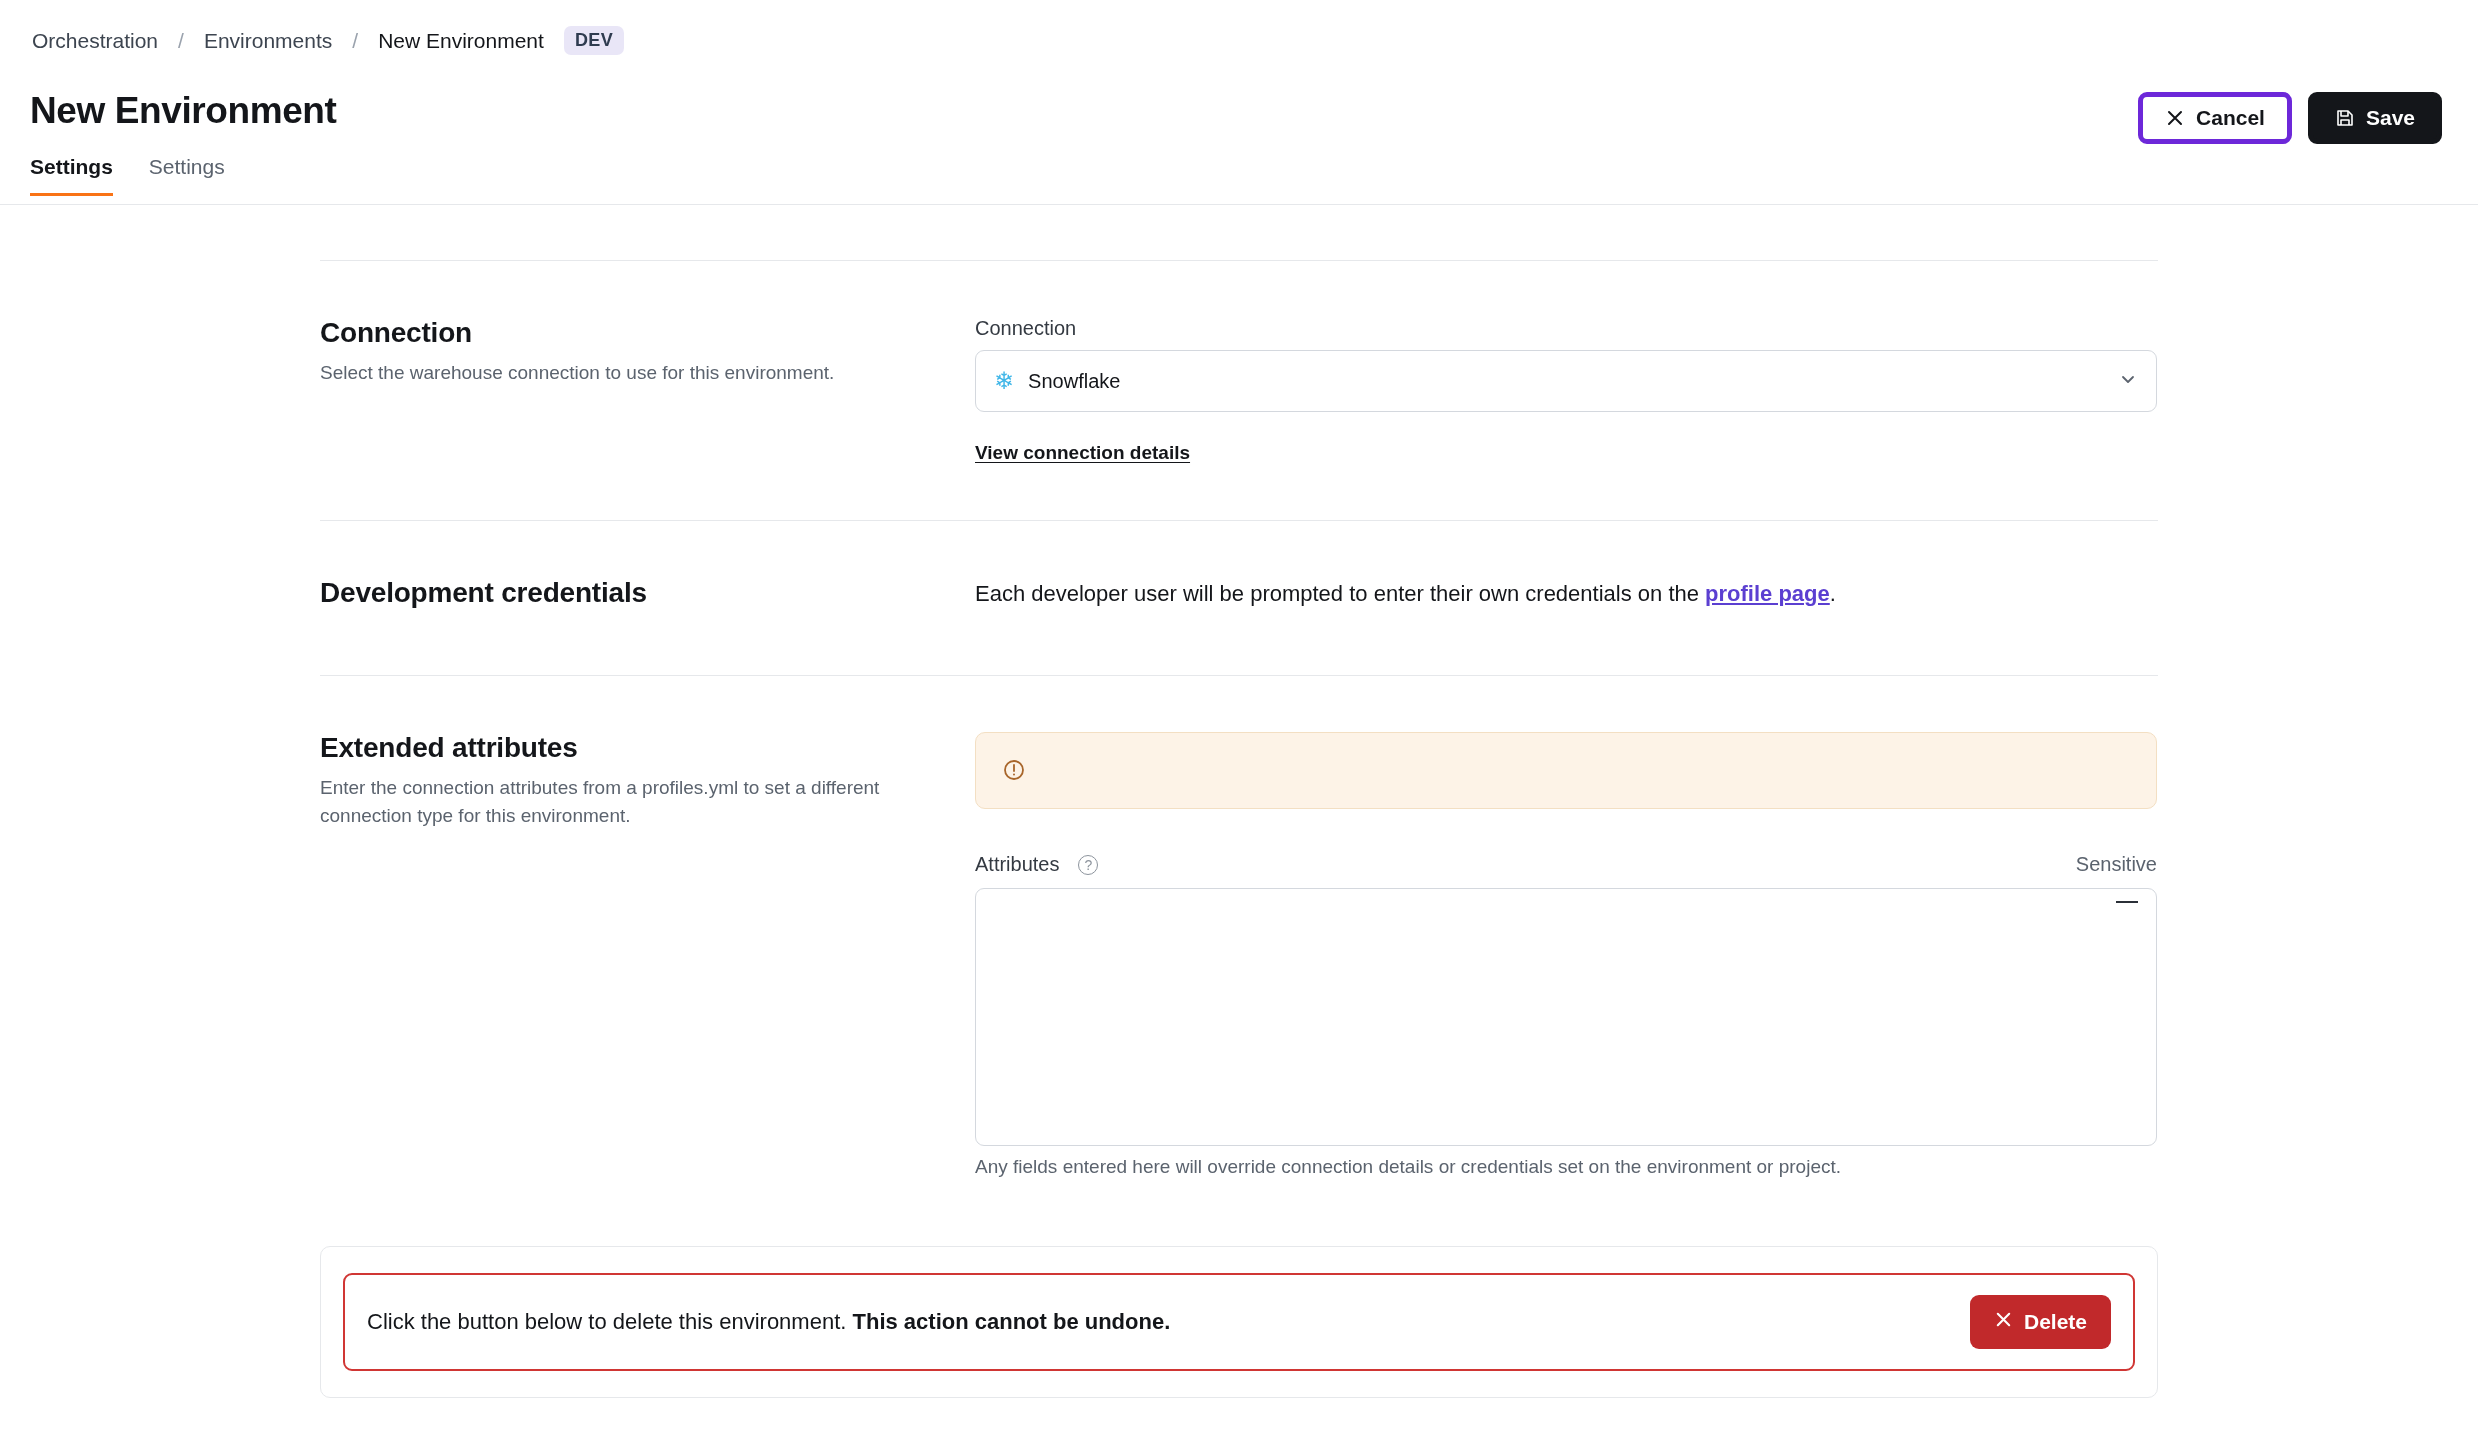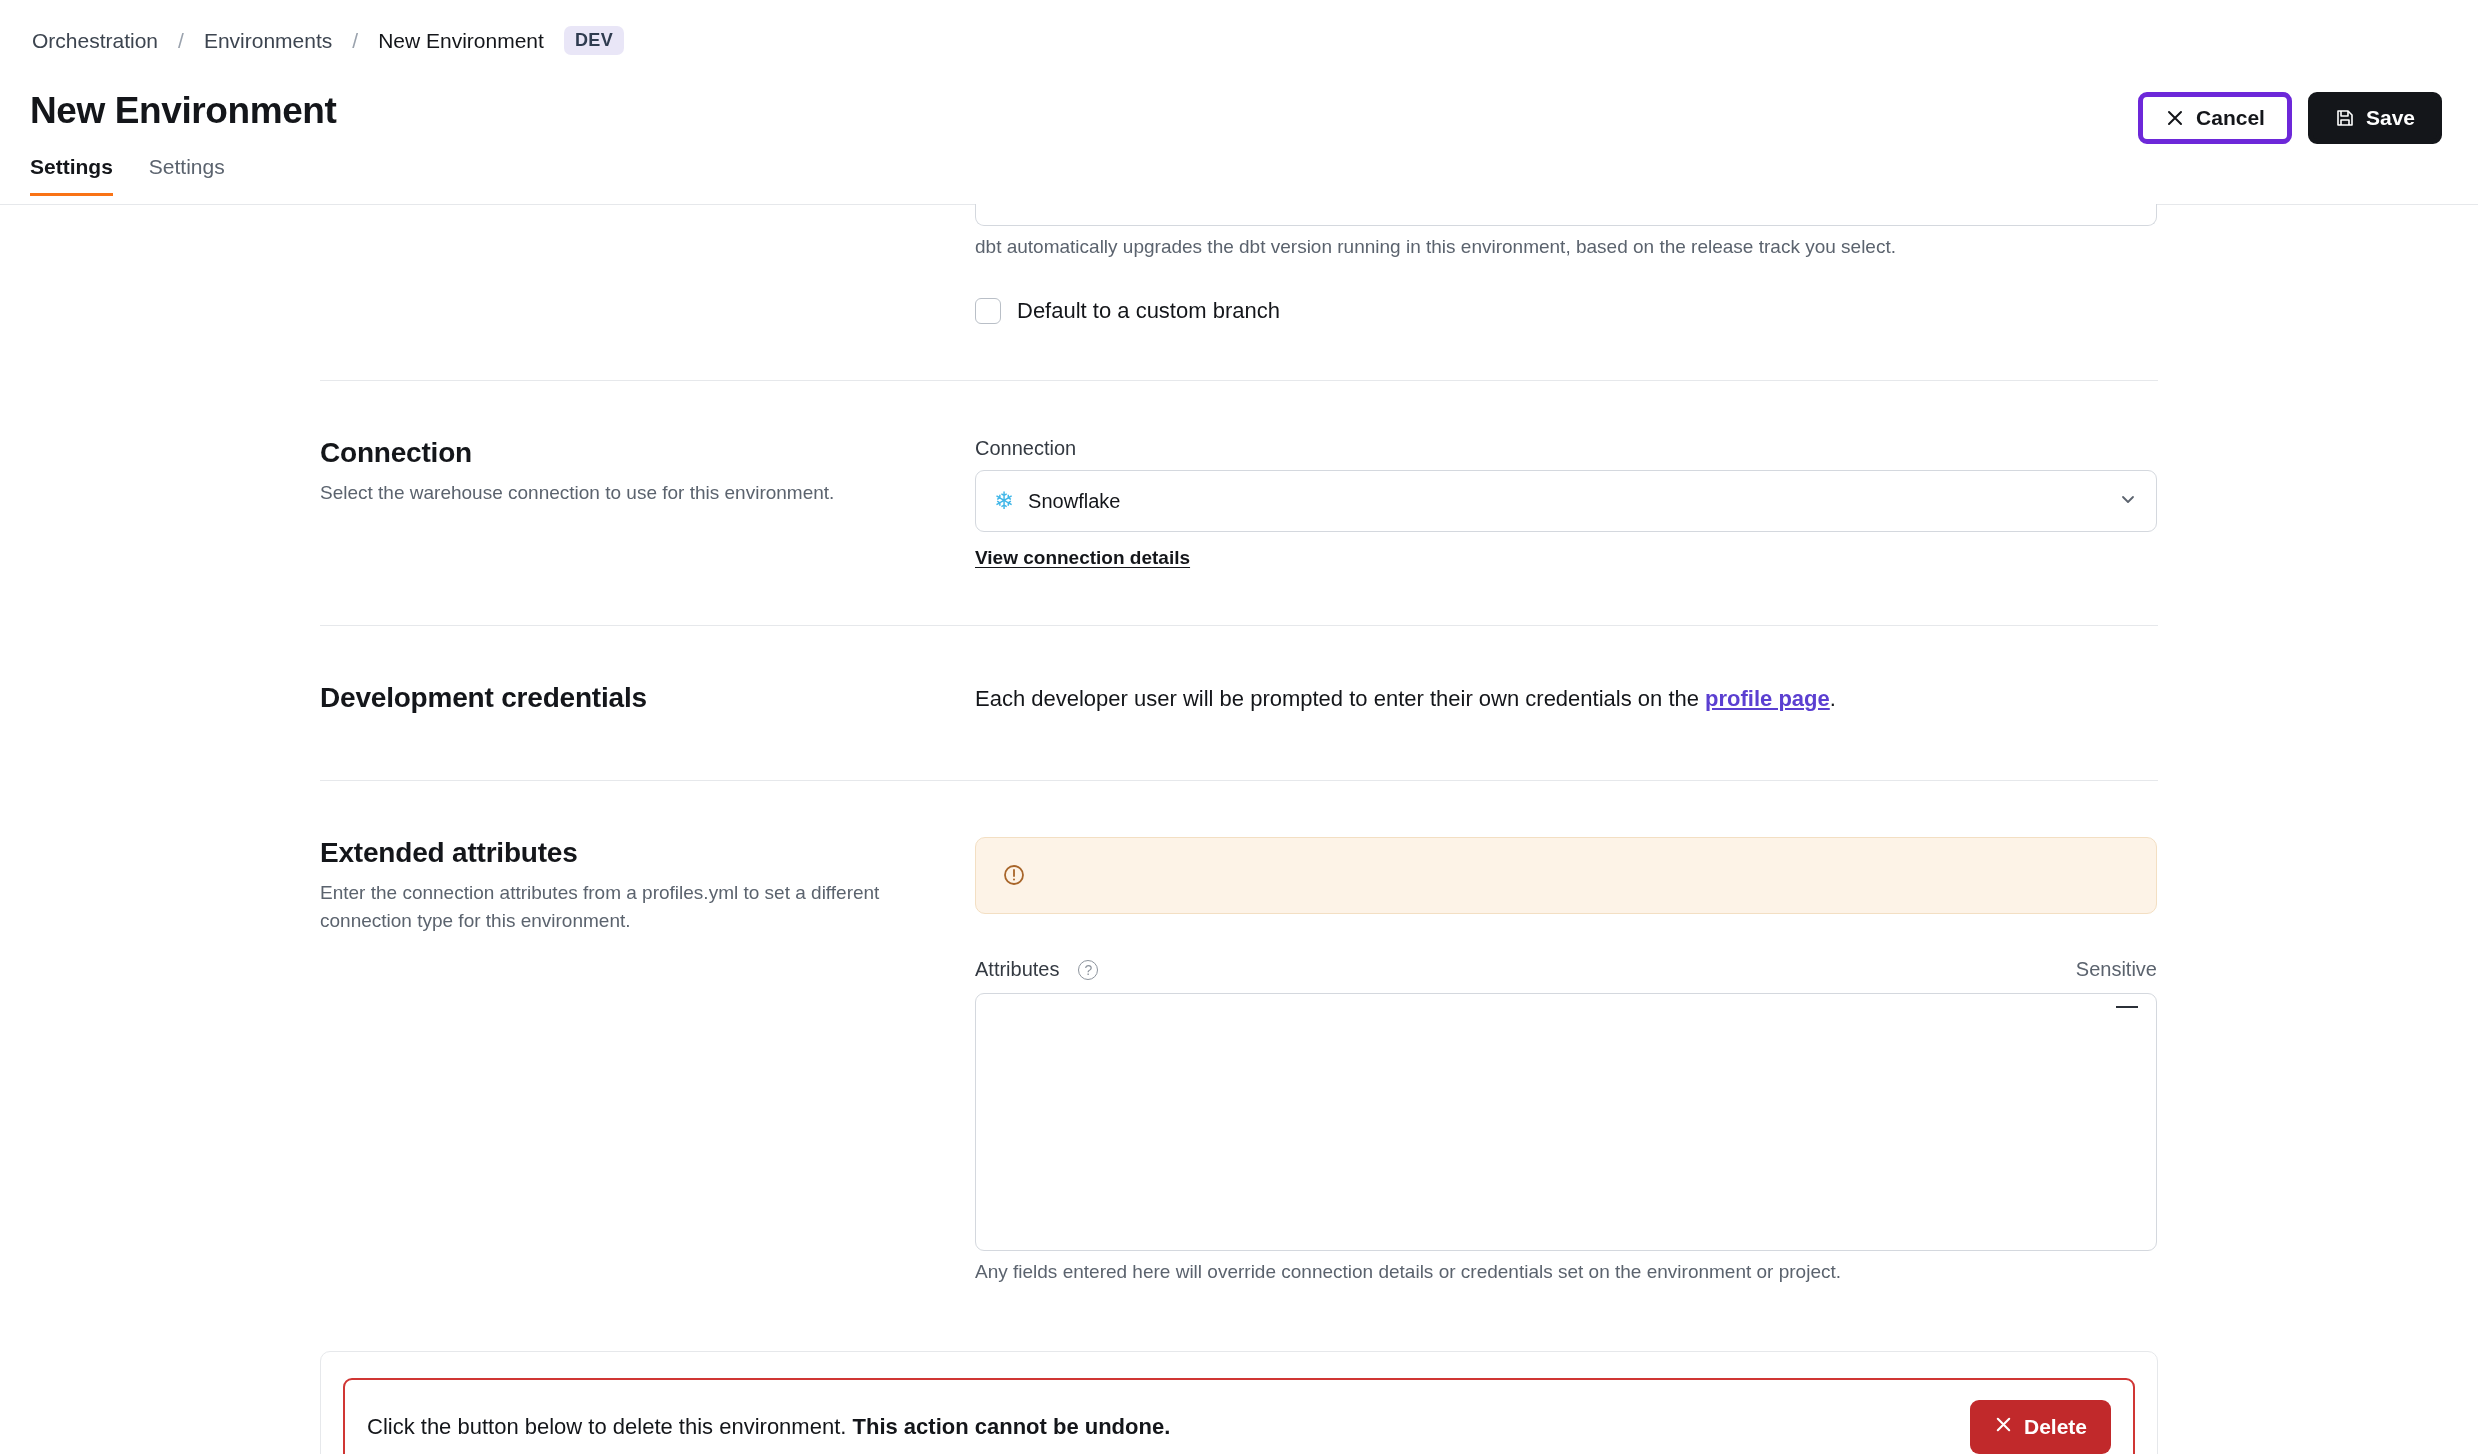--- a/index.html
+++ b/index.html
@@ -225,21 +225,21 @@
     right: 18px;
     color: #5b636e;
   }
   .snowflake {
     color: #3fb6e8;
     font-size: 24px;
     line-height: 1;
   }
   .link-underline {
     display: inline-block;
-    margin-top: 15px;
+    margin-top: 30px;
     font-size: 19px;
     font-weight: 700;
     color: #14161a;
     text-decoration: underline;
     text-underline-offset: 3px;
     cursor: pointer;
   }
 
   .devcred-text {
     font-size: 22px;
@@ -397,31 +397,20 @@
 
 <div class="tabs">
   <div class="tab active">Settings</div>
   <div class="tab">Settings</div>
 </div>
 <div class="tab-divider"></div>
 
 <div class="content">
 
   <div class="section">
-    <div class="row">
-      <div class="col-left"></div>
-      <div class="col-right">
-        <div class="truncated-input"></div>
-        <div class="help-text">dbt automatically upgrades the dbt version running in this environment, based on the release track you select.</div>
-        <div class="check-row">
-          <span class="checkbox"></span>
-          <span class="check-label">Default to a custom branch</span>
-        </div>
-      </div>
-    </div>
     <div class="spacer-56"></div>
   </div>
 
   <div class="hsep"></div>
 
   <div class="section">
     <div class="spacer-56"></div>
     <div class="row">
       <div class="col-left">
         <div class="sec-title">Connection</div>

